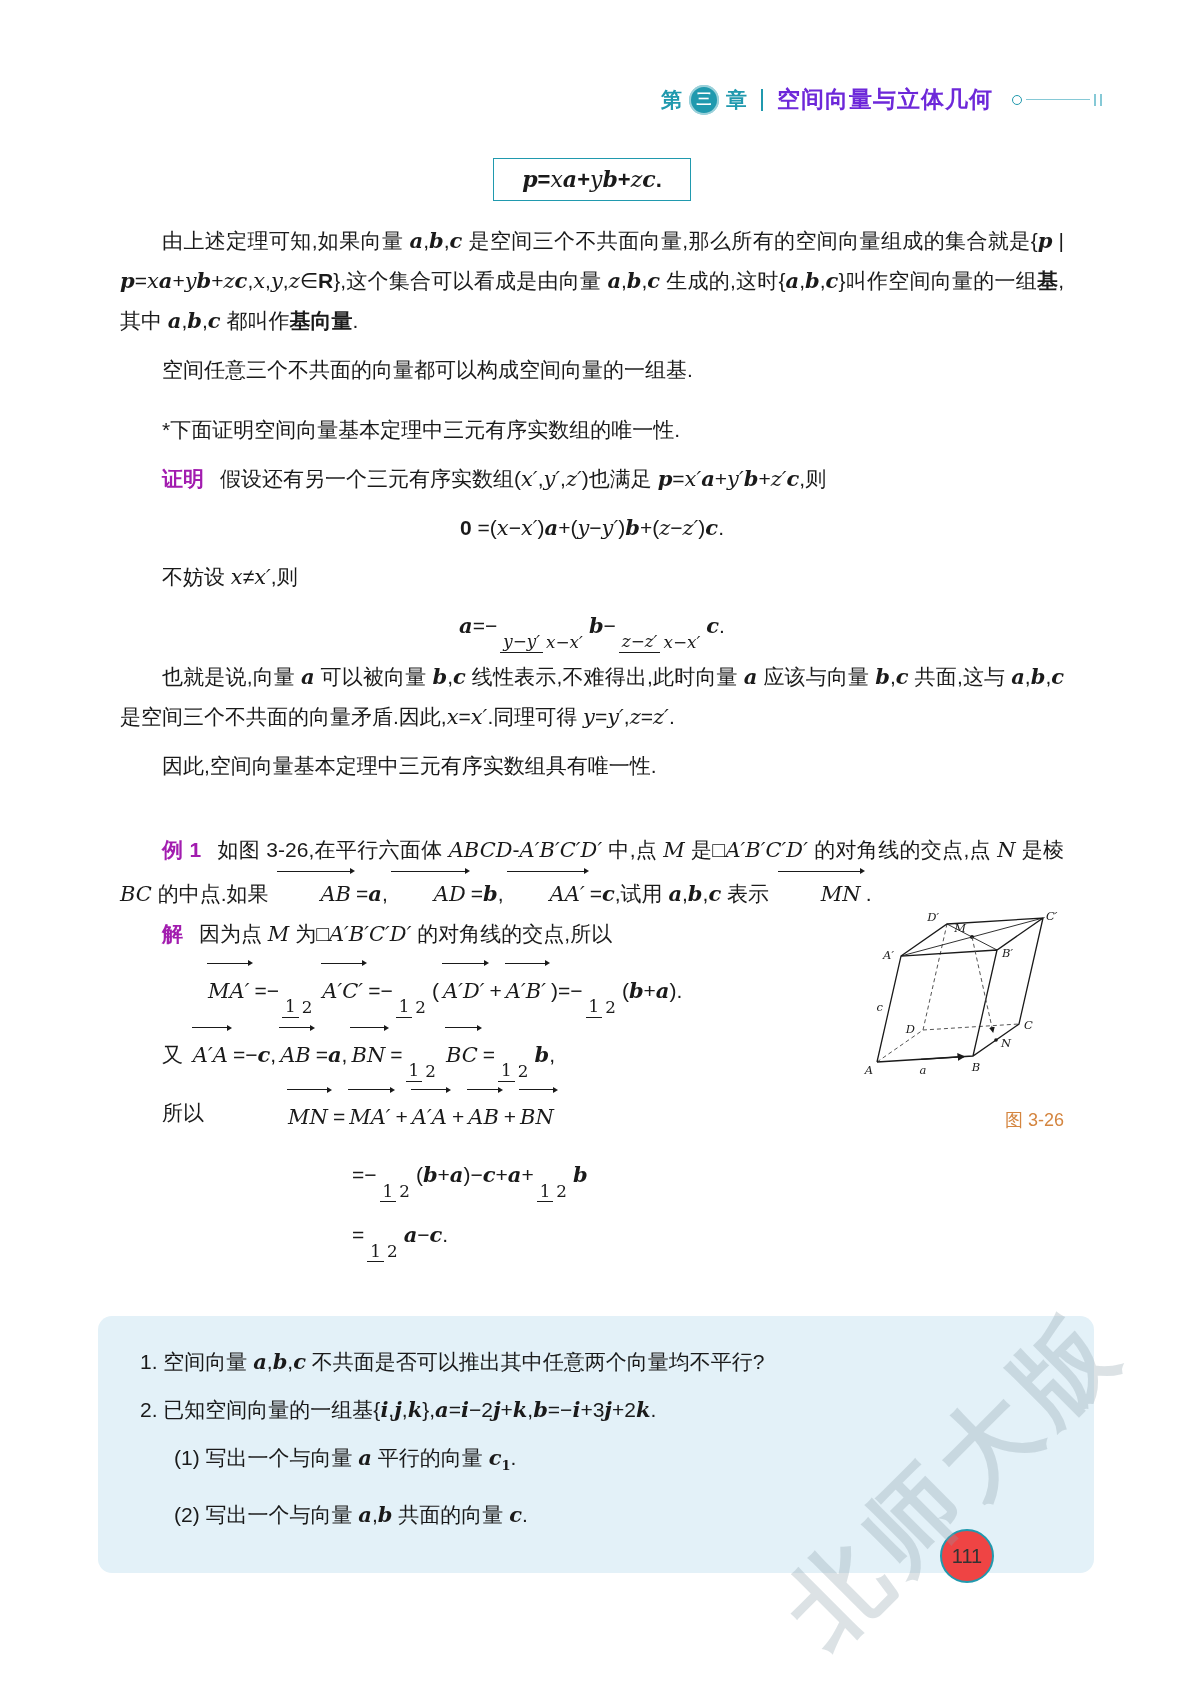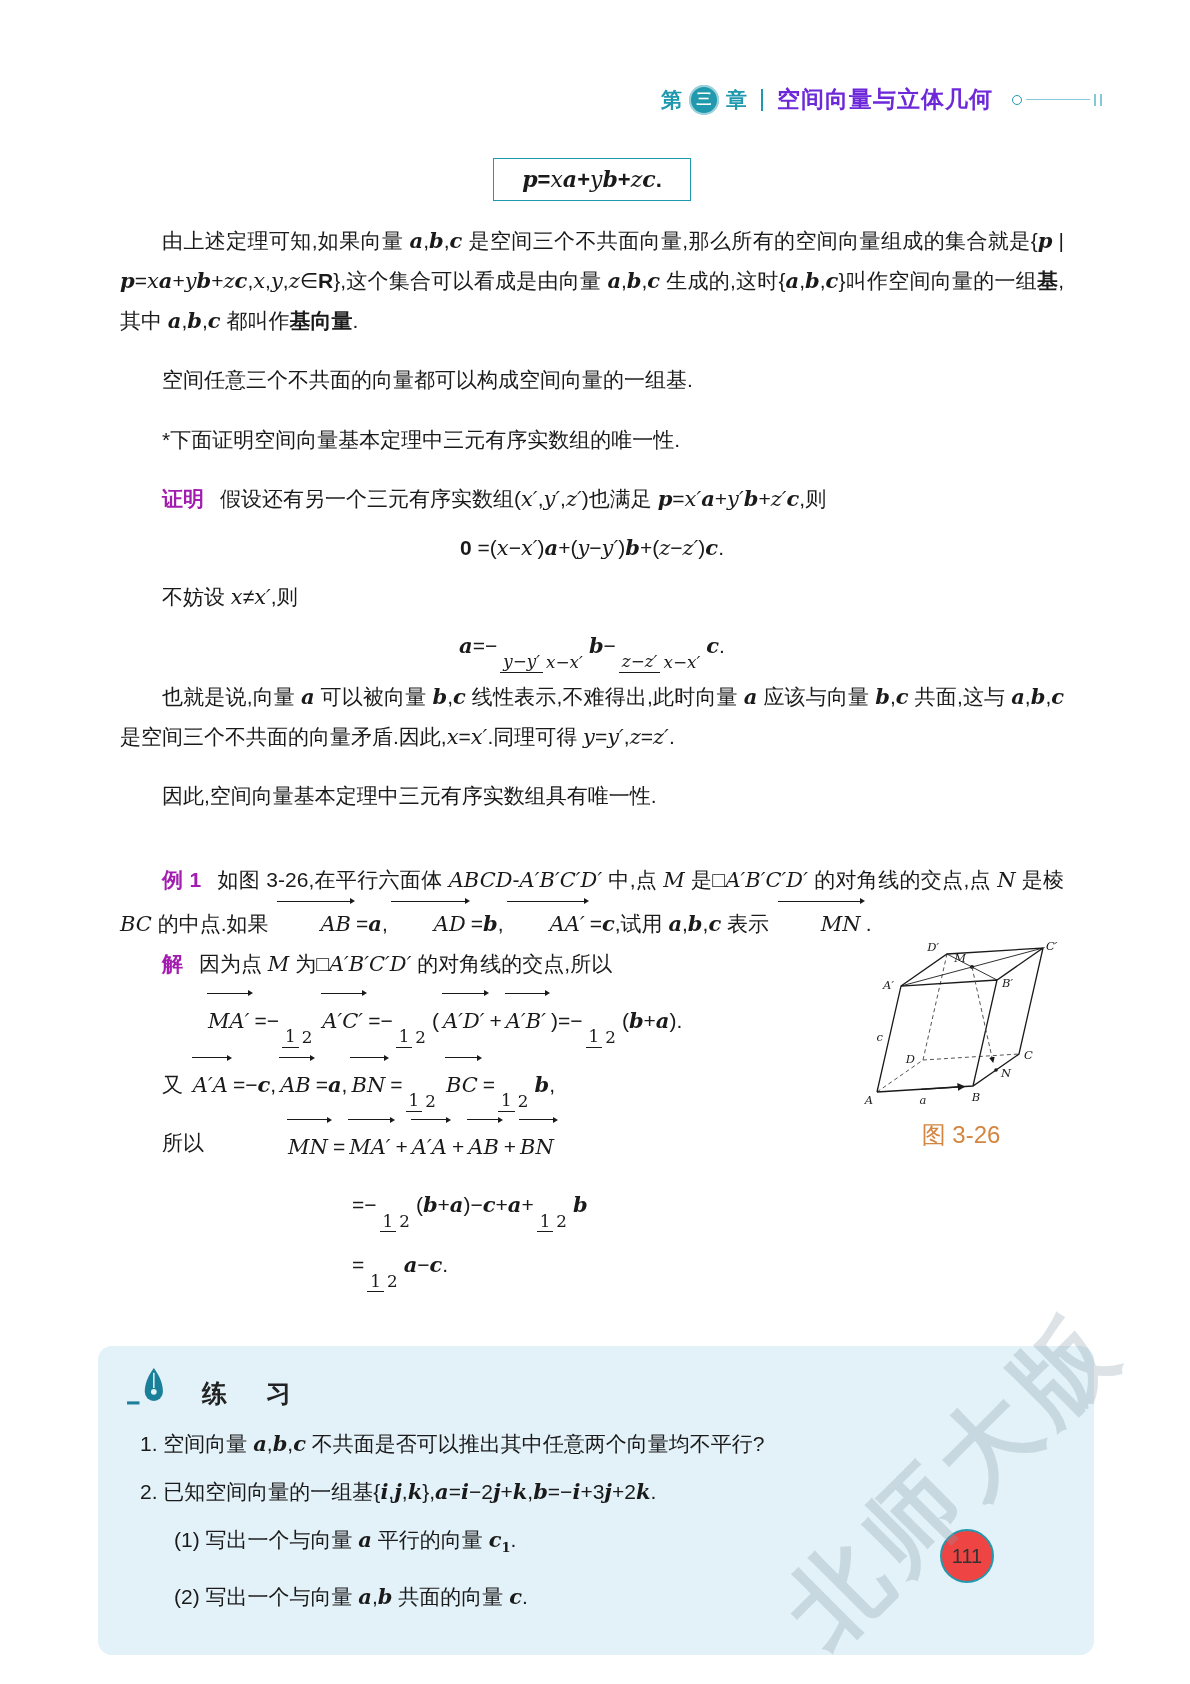--- a/index.html
+++ b/index.html
@@ -15,21 +15,21 @@
   .deco{display:flex;align-items:center;margin-left:12px;gap:4px;}
   .deco .ring{width:8px;height:8px;border:1.6px solid #2099ae;border-radius:50%;}
   .deco .line{width:64px;height:1.6px;background:#86c9d6;}
   .deco .tick{width:2px;height:12px;background:#86c9d6;}
 
   
   .para{margin:0;font-size:21px;line-height:40px;text-align:justify;}
   .indent{text-indent:2em;}
   .kw{color:#a21caf;font-weight:bold;margin-right:16px;}
   .note{margin-top:20px;}
-  .gap-top{margin-top:19px;}
+  .gap-top{margin-top:9px;}
   .ex{margin-top:44px;}
 
   
   .m-s{}
   .m-i{font-family:"DejaVu Serif","Liberation Serif",serif;font-style:italic;}
   .m-b{font-family:"DejaVu Serif","Liberation Serif",serif;font-style:italic;font-weight:bold;}
   .m-bu{font-weight:bold;}
   .m-vec{font-family:"DejaVu Serif","Liberation Serif",serif;font-style:italic;position:relative;display:inline-block;padding:4px 4px 0 3px;margin:0 1px;}
   .m-vec::before{content:"";position:absolute;top:1px;left:2px;right:5px;border-top:1.4px solid #1a1a1a;}
   .m-vec::after{content:"";position:absolute;top:-1.6px;right:0;border-left:5px solid #1a1a1a;border-top:3px solid transparent;border-bottom:3px solid transparent;}
@@ -48,21 +48,21 @@
   .eqc{font-size:21px;line-height:50px;text-align:center;margin:4px 0;}
   .eql{font-size:21px;line-height:50px;text-align:left;}
   .eq1{padding-left:84px;margin:8px 0 4px;}
   .l2{padding-left:42px;margin:8px 0 2px;}
   .eqrow{display:flex;font-size:21px;line-height:50px;padding-left:42px;margin:6px 0 2px;}
   .eqrow .pre{width:122px;text-align:left;}
   .cont{padding-left:232px;margin:8px 0 2px;}
 
   
   .fig{float:right;width:206px;margin:-4px 0 8px 22px;text-align:center;}
-  .figcap{color:#d4853f;font-size:24px;margin-top:5px;}
+  .figcap{color:#d4853f;font-size:18px;margin-top:24px;text-align:right;}
   .fig svg text{font-family:"DejaVu Serif","Liberation Serif",serif;font-style:italic;font-size:11.5px;fill:#1a1a1a;}
 
   
   .practice{clear:both;margin:54px -30px 0 -22px;background:#e3f1f8;border-radius:14px;padding:20px 36px 32px 28px;}
   .p-head{display:flex;align-items:flex-end;gap:28px;margin-bottom:12px;}
   .p-title{font-size:25px;font-weight:bold;letter-spacing:16px;color:#222;}
   .pi{margin:4px 0;font-size:21px;line-height:44px;padding-left:14px;text-align:justify;}
   .pi.sub{padding-left:48px;}
 
   
@@ -180,29 +180,20 @@
           <span class="m-num">1</span>
           <span class="m-den">2</span>
         </span><span class="m-b">b</span></div>
     <div class="eql cont"><span class="m-s">=</span><span class="m-frac m-frac-up">
           <span class="m-num">1</span>
           <span class="m-den">2</span>
         </span><span class="m-b">a</span><span class="m-s">−</span><span class="m-b">c</span><span class="m-s">.</span></div>
   </div>
 
   <section class="practice">
-    <div class="p-head">
-      <svg viewBox="0 0 50 46" width="48" height="44">
-        <rect x="1" y="37" width="13" height="3.2" fill="#1a7f98"></rect>
-        <path d="M29 2 C22.5 11 19.5 19 19.5 27 a9.5 9.5 0 0 0 19 0 C38.5 19 35.5 11 29 2 Z" fill="#1a7f98"></path>
-        <line x1="29" y1="7" x2="29" y2="23" stroke="#e3f1f8" stroke-width="1.6"></line>
-        <circle cx="29" cy="27" r="3" fill="#e3f1f8"></circle>
-      </svg>
-      <span class="p-title">练 习</span>
-    </div>
     <p class="pi"><span class="m-s">1. 空间向量 </span><span class="m-b">a</span><span class="m-s">,</span><span class="m-b">b</span><span class="m-s">,</span><span class="m-b">c</span><span class="m-s"> 不共面是否可以推出其中任意两个向量均不平行?</span></p>
     <p class="pi"><span class="m-s">2. 已知空间向量的一组基{</span><span class="m-b">i</span><span class="m-s">,</span><span class="m-b">j</span><span class="m-s">,</span><span class="m-b">k</span><span class="m-s">},</span><span class="m-b">a</span><span class="m-s">=</span><span class="m-b">i</span><span class="m-s">−2</span><span class="m-b">j</span><span class="m-s">+</span><span class="m-b">k</span><span class="m-s">,</span><span class="m-b">b</span><span class="m-s">=−</span><span class="m-b">i</span><span class="m-s">+3</span><span class="m-b">j</span><span class="m-s">+2</span><span class="m-b">k</span><span class="m-s">.</span></p>
     <p class="pi sub"><span class="m-s">(1) 写出一个与向量 </span><span class="m-b">a</span><span class="m-s"> 平行的向量 </span><span class="m-b">c<sub class="m-sub">1</sub></span><span class="m-s">.</span></p>
     <p class="pi sub"><span class="m-s">(2) 写出一个与向量 </span><span class="m-b">a</span><span class="m-s">,</span><span class="m-b">b</span><span class="m-s"> 共面的向量 </span><span class="m-b">c</span><span class="m-s">.</span></p>
   </section>
 
   <div class="pagenum">
       <span>111</span>
     </div>
   <div class="watermark">北师大版</div>

